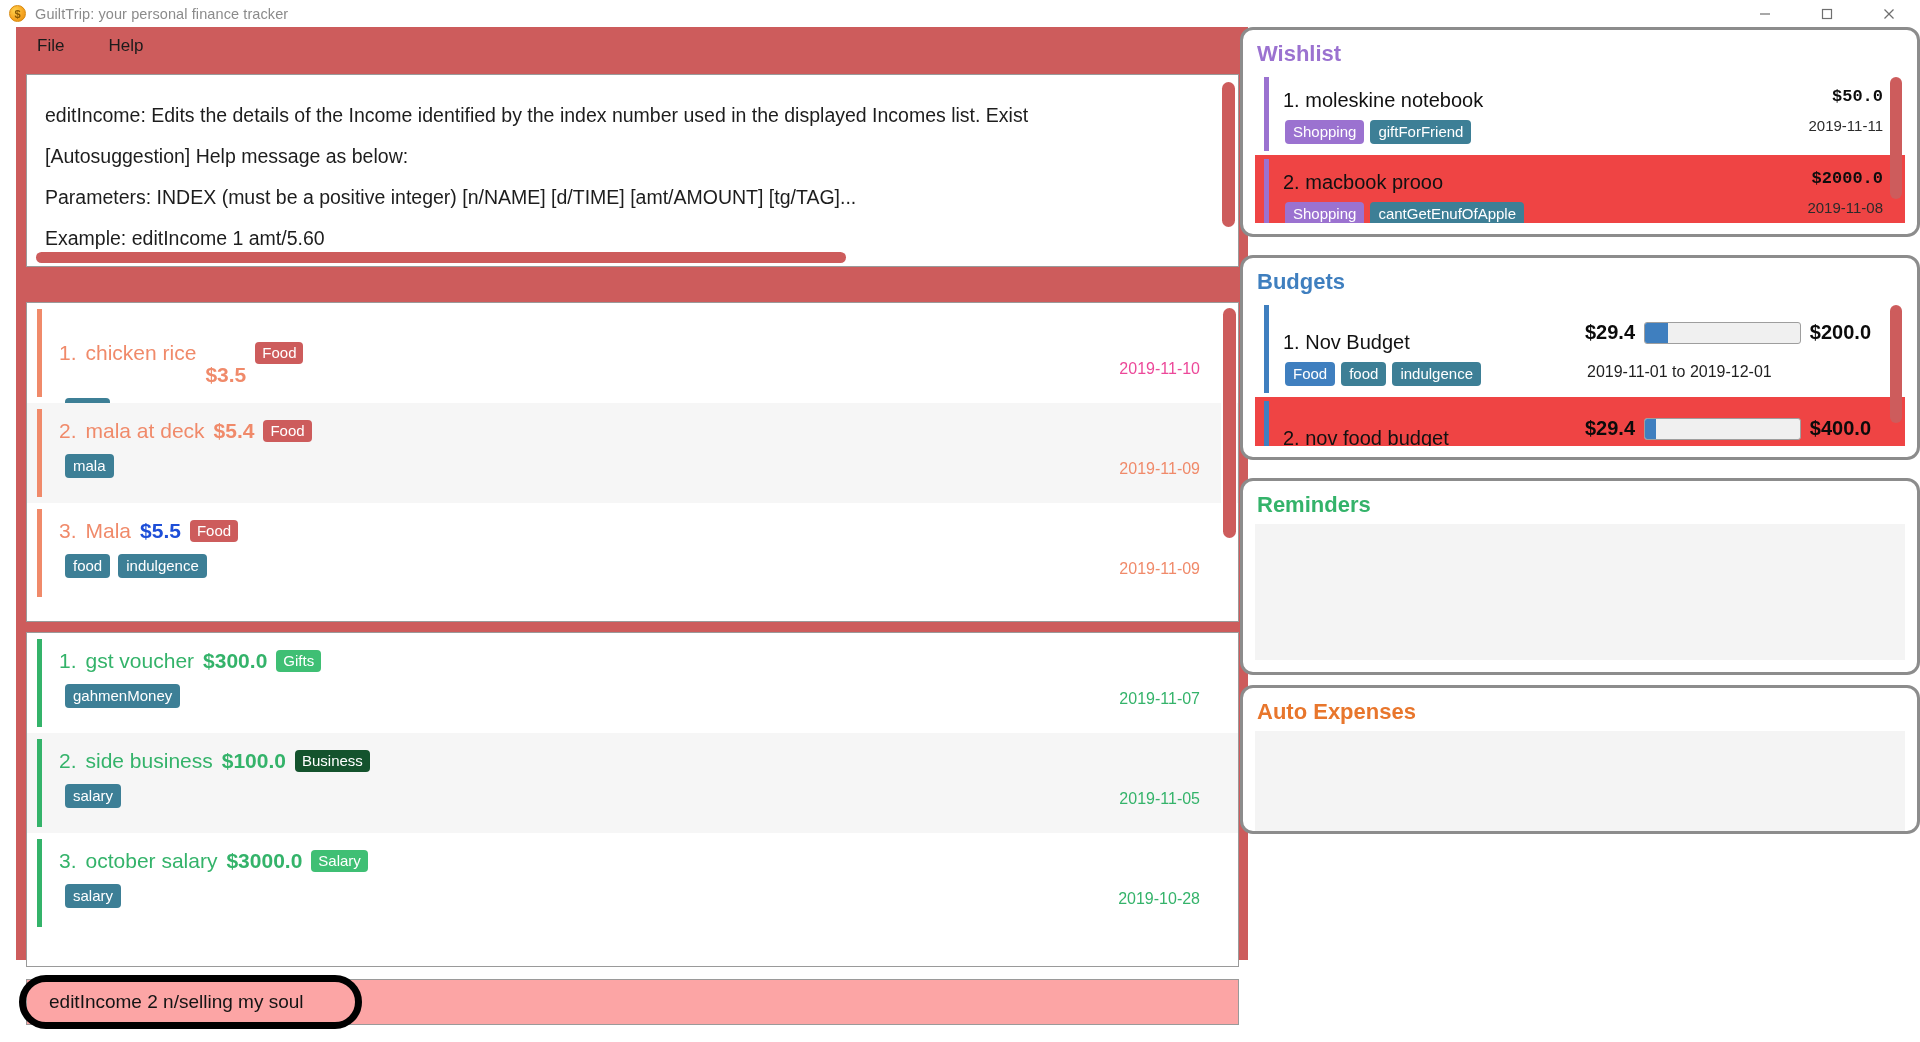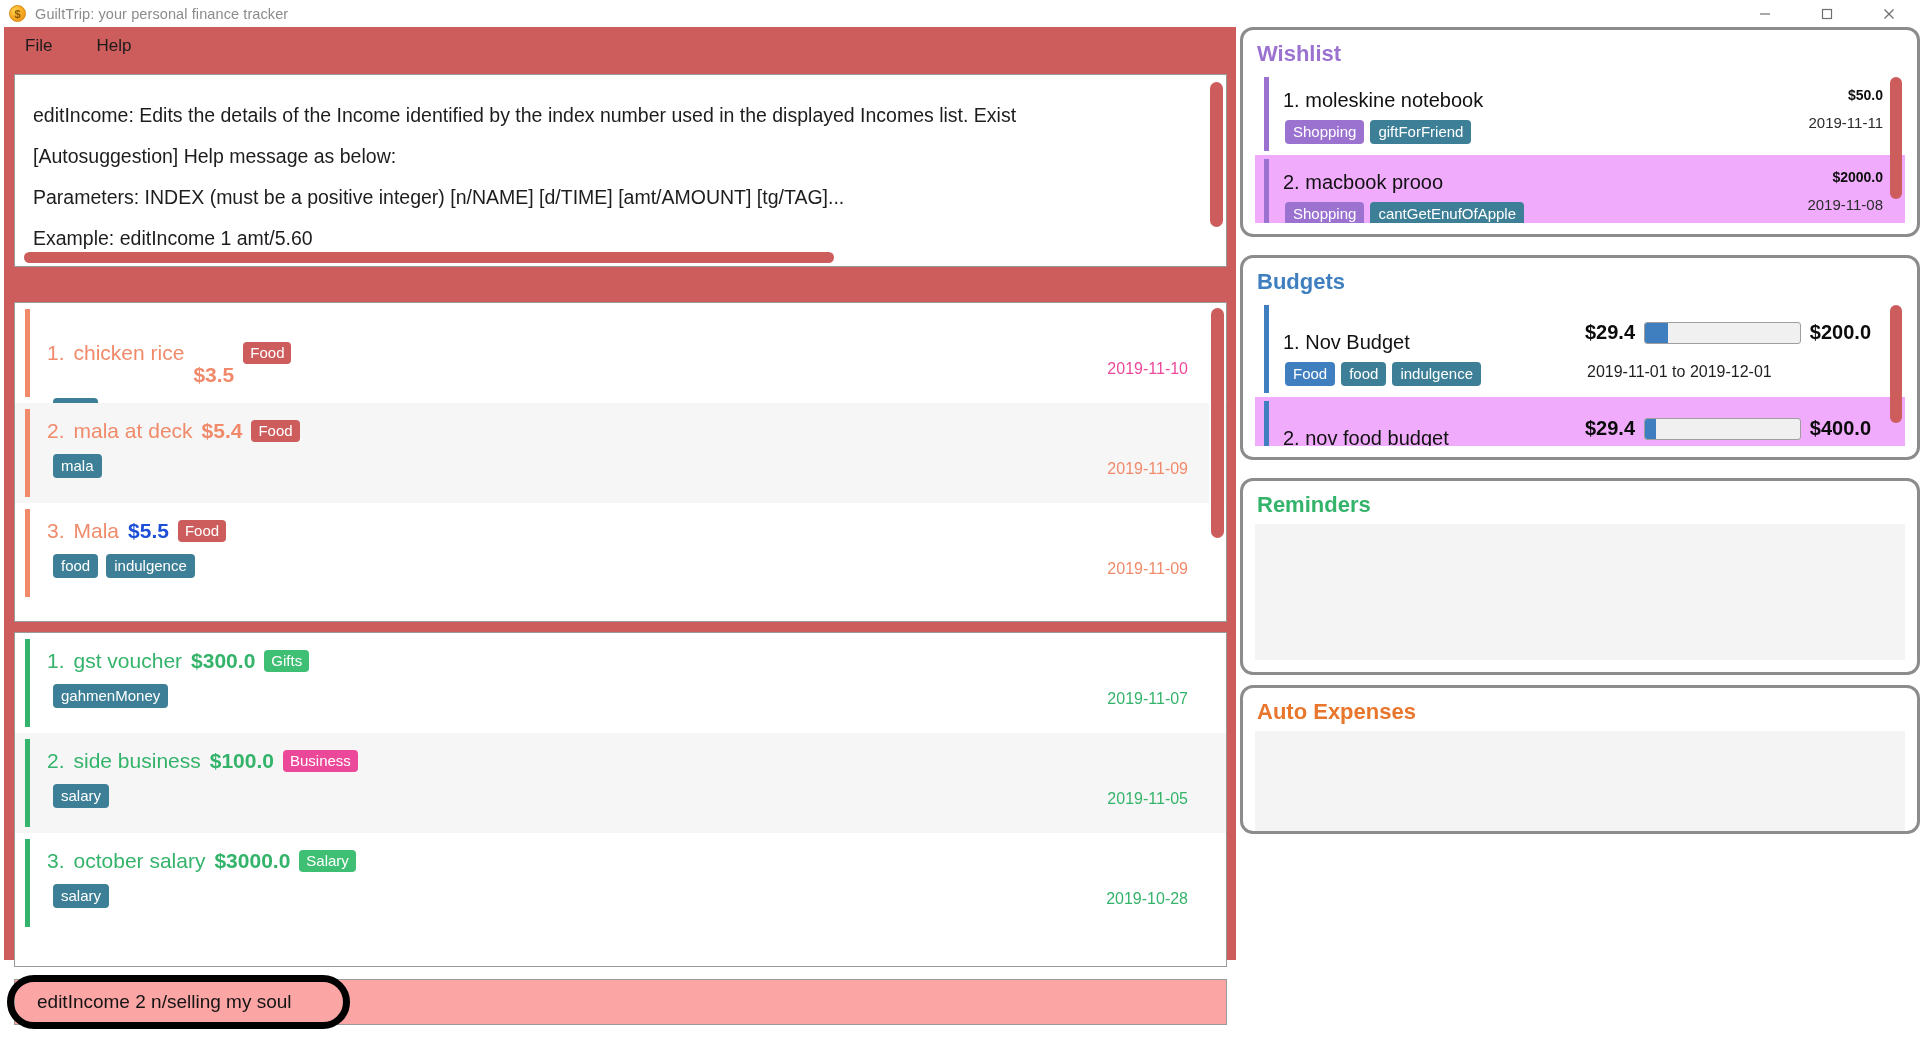--- a/index.html
+++ b/index.html
@@ -28,21 +28,21 @@
   .win-controls {
     position: absolute; right: 0; top: 0; height: 27px; display: flex;
   }
   .win-btn {
     width: 62px; height: 27px; display: flex; align-items: center; justify-content: center;
   }
   .win-btn svg { display: block; }
 
   
   .left-pane {
-    position: absolute; left: 4px; top: 27px; width: 1232px; height: 933px;
+    position: absolute; left: 16px; top: 27px; width: 1232px; height: 933px;
     background: #cd5c5c;
   }
   .menubar {
     position: absolute; left: 0; top: 0; width: 1232px; height: 38px;
     display: flex; align-items: center; padding-left: 18px; gap: 38px;
   }
   .menu-item {
     font-size: 17px; color: #1b1b1b; padding: 2px 3px;
   }
 
@@ -135,31 +135,31 @@
   .card-body {
     position: relative; margin: 0 12px 12px 12px;
     background: #f4f4f4; overflow: hidden;
   }
   .card-body.plain { background: #ffffff; }
 
   .mini-row {
     position: relative; display: flex; align-items: flex-start;
     padding: 16px 0; background: #ffffff; height: 82px;
   }
-  .mini-row.alt { background: #f0abfc; }
+  .mini-row.alt { background: #ef4444; }
   .mini-bar {
     position: absolute; left: 9px; top: 4px; bottom: 4px; width: 5px;
   }
   .mini-main { padding-left: 28px; flex: 1; }
   .mini-title { font-size: 20px; color: #111111; white-space: nowrap; }
   .mini-tags { margin-top: 8px; display: flex; gap: 6px; padding-left: 2px; }
   .mini-right {
     position: absolute; right: 22px; top: 14px; text-align: right;
   }
-  .mini-price { font-size: 14px; font-weight: bold; color: #0d0d0d; }
+  .mini-price { font-size: 17px; font-weight: bold; color: #0d0d0d; font-family: Liberation Mono, monospace; }
   .mini-date { font-size: 15px; color: #2b2b2b; margin-top: 11px; }
 
   .budget-row { height: 96px; }
   .budget-amtrow {
     position: absolute; left: 330px; right: 34px; top: 20px;
     display: flex; align-items: center; gap: 9px;
   }
   .budget-spent, .budget-total { font-size: 20px; font-weight: bold; color: #0b0b0b; }
   .progress {
     flex: 1; height: 22px; background: #f0f0f0;
@@ -299,21 +299,21 @@
             </div>
             <div class="row-date" style="color: rgb(52, 179, 106);">2019-11-07</div>
           </div>
           <div class="row alt">
             <div class="row-bar" style="background: rgb(52, 179, 106);"></div>
             <div class="row-main">
               <div class="row-title">
                 <span class="row-idx" style="color: rgb(52, 179, 106);">2.</span>
                 <span class="row-name" style="color: rgb(52, 179, 106);">side business</span>
                 <span class="row-amt" style="color: rgb(52, 179, 106);">$100.0</span>
-                <span class="cat-tag" style="background: #ec4899;">Business</span>
+                <span class="cat-tag" style="background: #14532d;">Business</span>
               </div>
               <div class="tags">
                 <span class="tag">salary</span>
               </div>
             </div>
             <div class="row-date" style="color: rgb(52, 179, 106);">2019-11-05</div>
           </div>
           <div class="row">
             <div class="row-bar" style="background: rgb(52, 179, 106);"></div>
             <div class="row-main">

